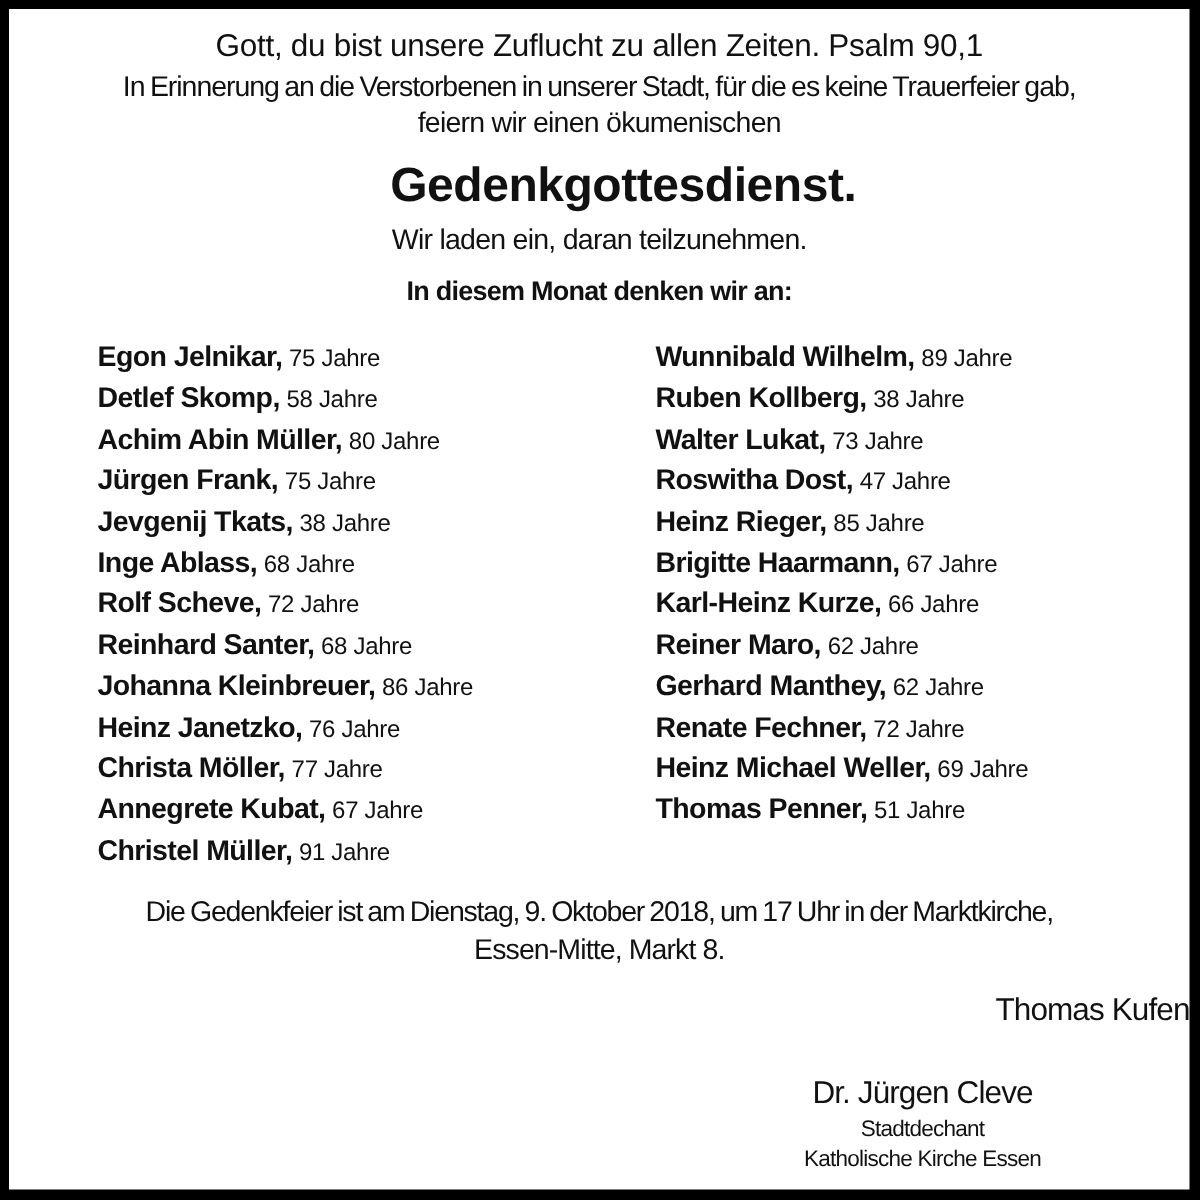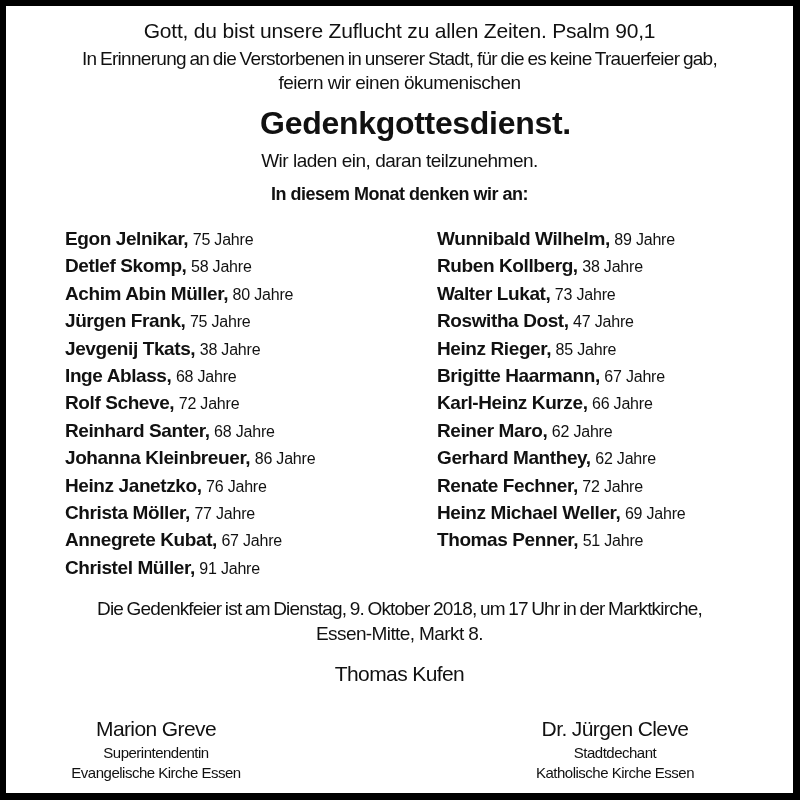--- a/index.html
+++ b/index.html
@@ -60,21 +60,21 @@
       font-size: 16px;
       letter-spacing: -0.2px;
     }
 
     .details1 { top: 592px; font-size: 19px; letter-spacing: -0.8px; word-spacing: -1px; }
     .details2 { top: 617px; font-size: 19px; letter-spacing: -0.6px; }
 
     .sig-name { font-size: 21px; letter-spacing: -0.6px; }
     .sig-role { font-size: 15px; letter-spacing: -0.5px; }
 
-    .mayor-name { top: 656px; }
+    .mayor-name { top: 656px; text-align: right; }
     .mayor-role { top: 683px; }
 
     .sig-block {
       position: absolute;
       width: 300px;
       text-align: center;
       white-space: nowrap;
     }
     .sig-block.left { left: 0; top: 709px; }
     .sig-block.right { left: 459px; top: 709px; }
@@ -122,25 +122,20 @@
     <li class="row"><span class="name">Renate Fechner,</span> <span class="age">72 Jahre</span></li>
     <li class="row"><span class="name">Heinz Michael Weller,</span> <span class="age">69 Jahre</span></li>
     <li class="row"><span class="name">Thomas Penner,</span> <span class="age">51 Jahre</span></li>
   </ul>
 
   <div class="center details1">Die Gedenkfeier ist am Dienstag, 9. Oktober 2018, um 17 Uhr in der Marktkirche,</div>
   <div class="center details2">Essen-Mitte, Markt 8.</div>
 
   <div class="center mayor-name sig-name">Thomas Kufen</div>
 
-  <div class="sig-block left">
-    <span class="sig-name">Marion Greve</span>
-    <span class="sig-role">Superintendentin</span>
-    <span class="sig-role">Evangelische Kirche Essen</span>
-  </div>
 
   <div class="sig-block right">
     <span class="sig-name">Dr. Jürgen Cleve</span>
     <span class="sig-role">Stadtdechant</span>
     <span class="sig-role">Katholische Kirche Essen</span>
   </div>
 
 </div>
 
 </body></html>

